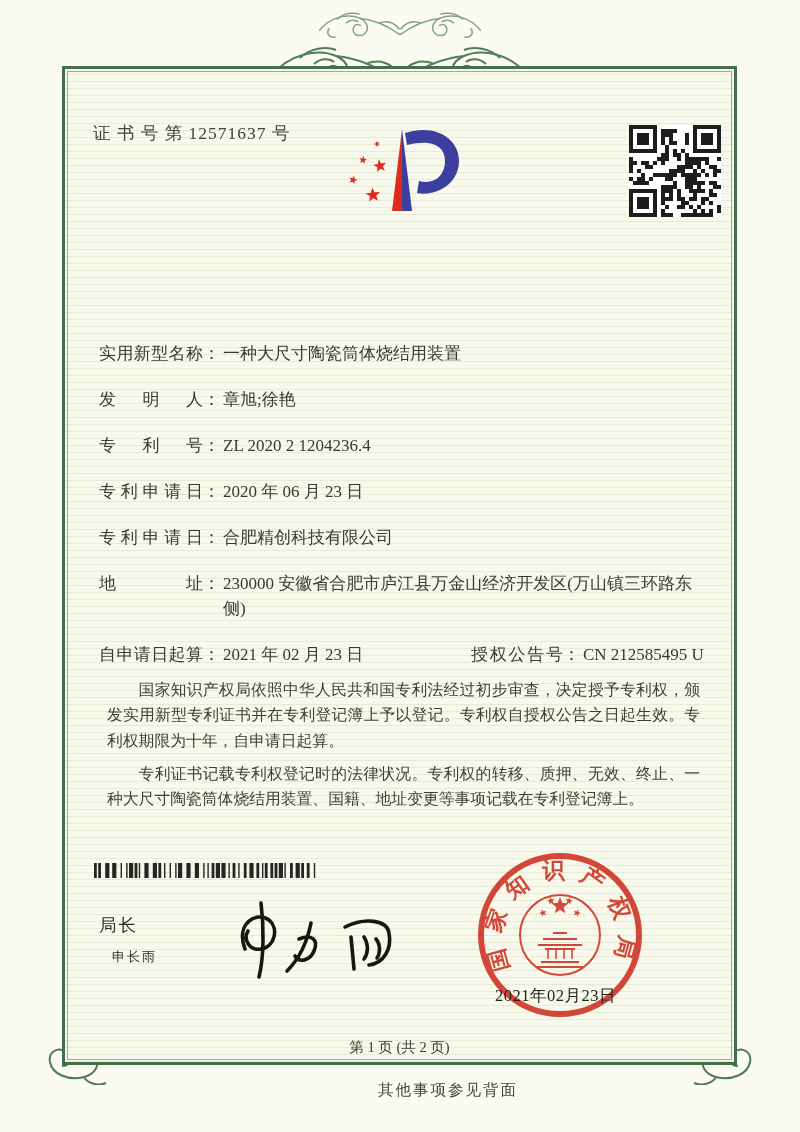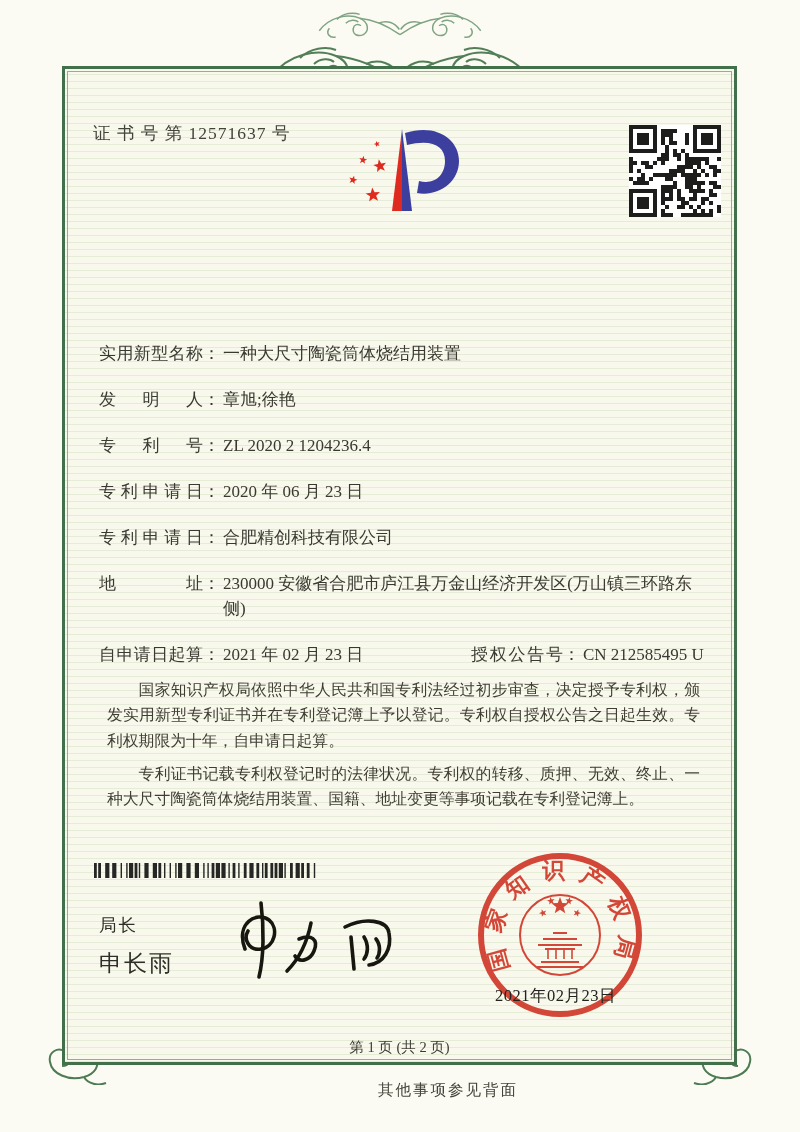--- a/index.html
+++ b/index.html
@@ -26,21 +26,21 @@
   .f-colon{flex:0 0 20px;}
   .f-value{flex:1;color:#3a3830;}
   .f-row.address{}
   .grant-right{position:absolute;left:372px;top:0;display:flex;}
   .grant-right .f-label{flex:0 0 92px;}
   .paras{left:34px;top:600px;width:609px;font-size:15.8px;line-height:25.3px;
          text-align:justify;color:#403e33;}
   .paras p{margin:8px;text-indent:2em;}
   .barcode{left:29px;top:794px;}
   .director-role{left:34px;top:844px;font-size:17.5px;color:#2f2e29;letter-spacing:2px;}
-  .director-name{left:34px;top:879px;font-size:23px;color:#2f2e29;letter-spacing:2px;}
+  .director-name{left:47px;top:879px;font-size:13px;color:#2f2e29;letter-spacing:2px;}
   .signature{left:152px;top:818px;}
   .seal{left:409px;top:780px;opacity:.93;}
   .seal-date{left:430px;top:916px;width:140px;font-size:16.5px;color:#24221e;letter-spacing:.5px;}
   .page-num{left:0;top:969px;width:100%;text-align:center;font-size:14.5px;color:#3c3b33;}
   .back-note{left:0;top:1080px;width:100%;text-align:center;font-size:15.5px;color:#45443a;letter-spacing:2px;margin-left:48px;}
   .orn{position:absolute;pointer-events:none;}
   svg text{font-family:"Liberation Serif","DejaVu Serif",serif;}
 </style>
 </head>
 <body>

